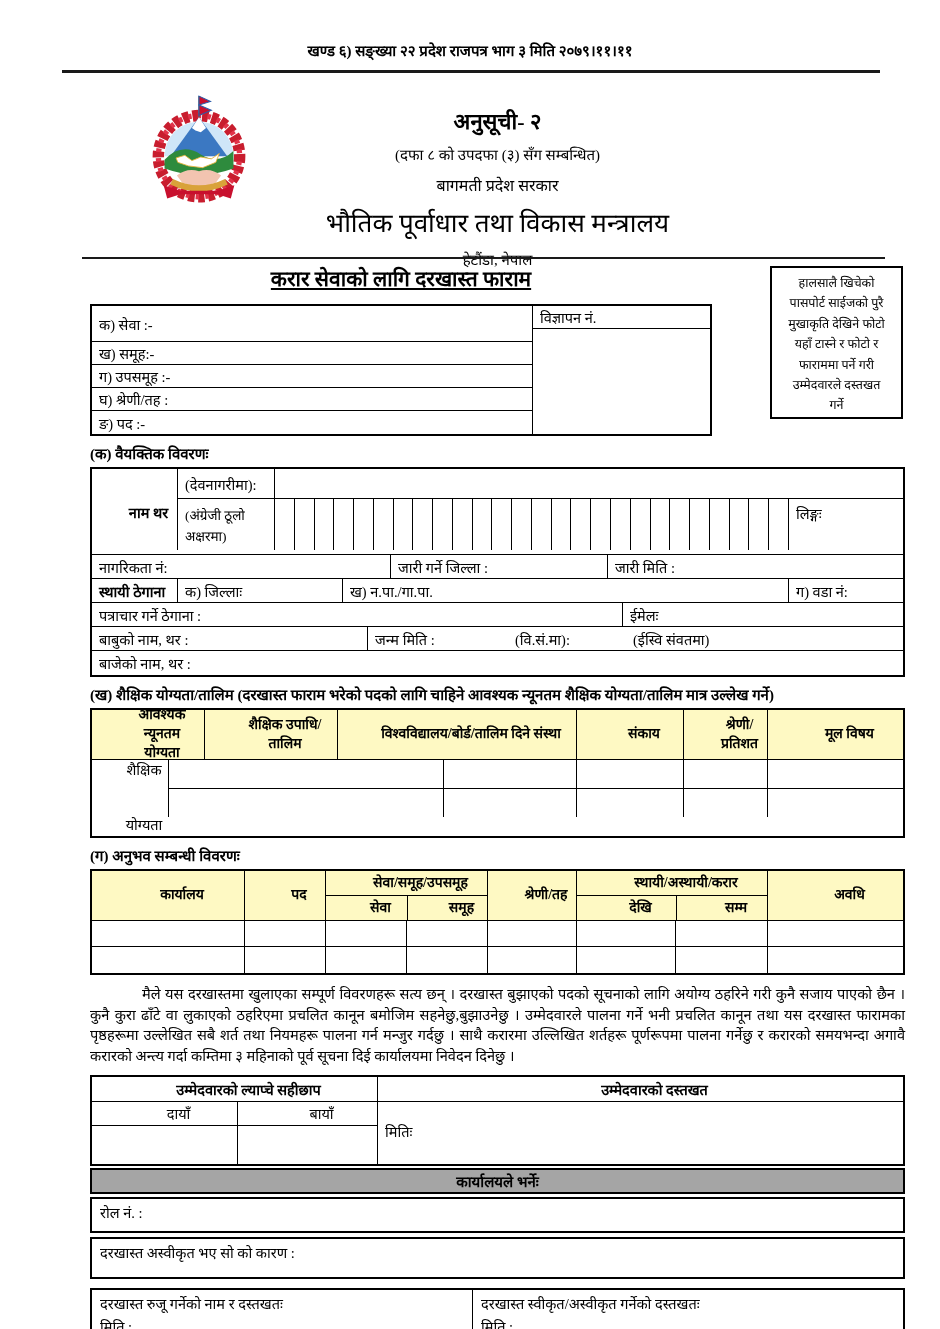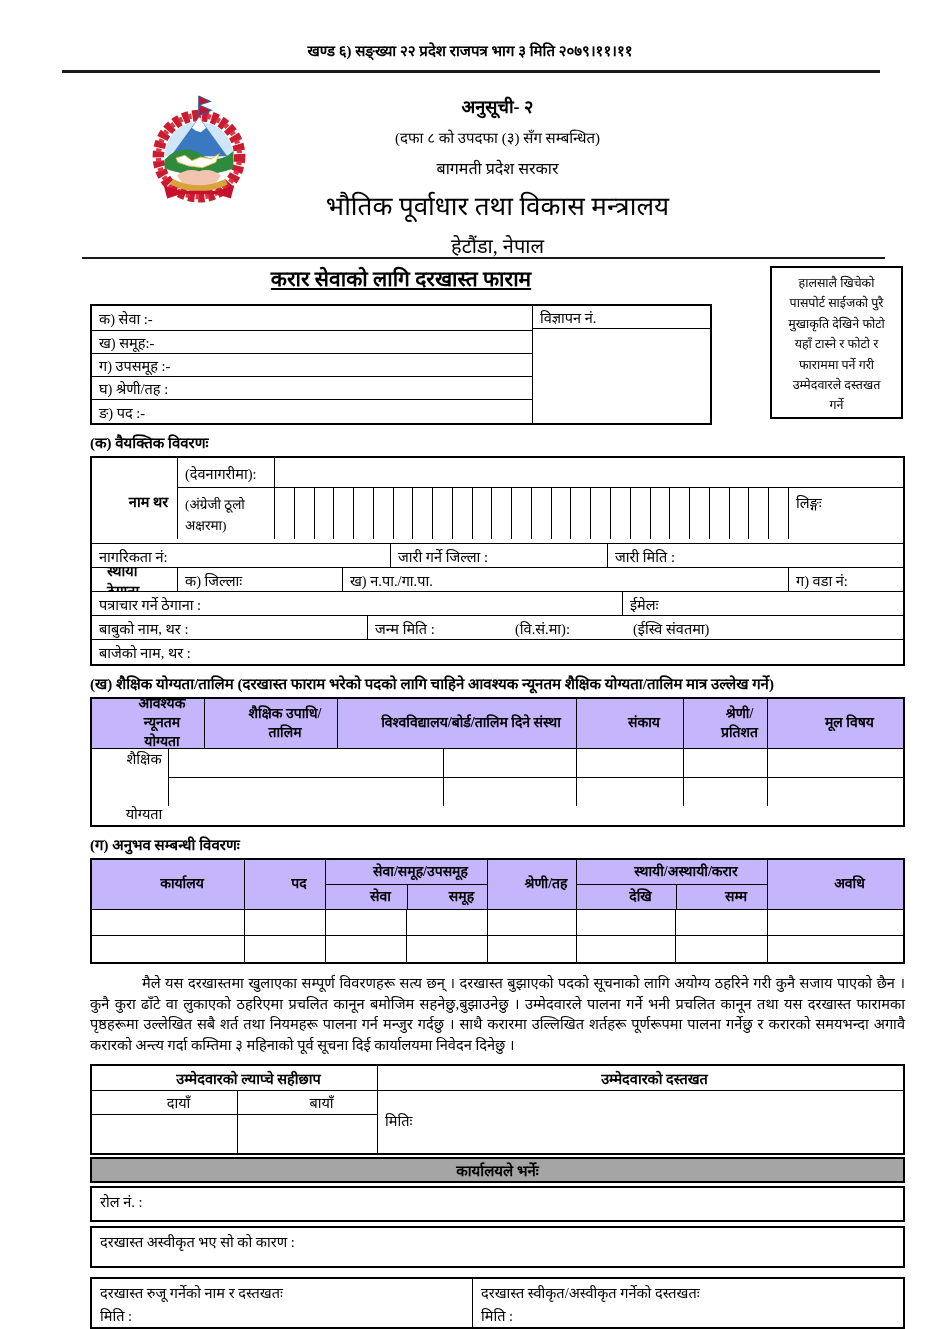--- a/index.html
+++ b/index.html
@@ -8,25 +8,25 @@
         font-family:"Liberation Serif","DejaVu Serif",serif;color:#000;overflow:hidden;}
 
   
   .gz-head{position:absolute;left:0;top:40px;width:940px;text-align:center;
            font-size:15px;font-weight:bold;}
   .gz-rule{position:absolute;left:62px;top:70px;width:818px;height:3px;background:#1a1a1a;}
 
   
   .emblem{position:absolute;left:146px;top:92px;}
   .lh{position:absolute;left:90px;top:92px;width:815px;text-align:center;}
-  .lh-schedule{font-size:18px;font-weight:bold;margin-top:2px;}
+  .lh-schedule{font-size:22px;font-weight:bold;margin-top:13px;}
   .lh-clause{font-size:15px;margin-top:9px;}
   .lh-gov{font-size:16px;margin-top:10px;}
   .lh-ministry{font-size:26px;margin-top:8px;}
-  .lh-loc{font-size:20px;margin-top:9px;}
+  .lh-loc{font-size:15px;margin-top:9px;}
   .rule2{position:absolute;left:82px;top:257px;width:803px;height:2px;background:#1a1a1a;}
 
   
   .photo-box{position:absolute;left:770px;top:266px;width:133px;height:153px;
              border:2px solid #000;text-align:center;font-size:12.5px;line-height:1.63;
              padding-top:5px;}
 
   
   .flow{position:absolute;left:90px;top:262px;width:815px;}
   .form-title{width:622px;text-align:center;font-size:21px;font-weight:bold;
@@ -34,21 +34,21 @@
 
   
   .tbl{border:2px solid #000;width:815px;}
   .row{display:flex;}
   .bb{border-bottom:1px solid #000;}
   .cell{display:flex;align-items:center;padding:1px 7px;font-size:14.5px;flex-shrink:0;overflow:hidden;}
   .bl{border-left:1px solid #000;}
   .fx{flex:1 1 auto;}
   .ctr{justify-content:center;text-align:center;padding-left:35px;}
   .bold{font-weight:bold;}
-  .gray{background:#c4b5fd;}
+  .gray{background:#fef9c3;}
   .col{display:flex;flex-direction:column;flex-shrink:0;}
 
   
   .svc{width:622px;margin-top:12px;}
   .svc-left{width:440px;}
   .svc-right{width:180px;}
   .svc-right .adcell{height:23px;}
   .sec-label{font-size:15px;font-weight:bold;margin:7px 0 4px 0;}
 
   
@@ -118,21 +118,21 @@
     <div>उम्मेदवारले दस्तखत</div>
     <div>गर्ने</div>
   </div>
 
   <div class="flow">
 
     <div class="form-title">करार सेवाको लागि दरखास्त फाराम</div>
 
     <div class="tbl svc row" style="display:flex;">
       <div class="svc-left col">
-        <div class="cell bb" style="height:25px">क) सेवा :-</div>
+        <div class="cell bb" style="height:36px">क) सेवा :-</div>
         <div class="cell bb" style="height:23px">ख) समूह:-</div>
         <div class="cell bb" style="height:23px">ग) उपसमूह :-</div>
         <div class="cell bb" style="height:23px">घ) श्रेणी/तह :</div>
         <div class="cell" style="height:23px">ङ) पद :-</div>
       </div>
       <div class="svc-right col bl">
         <div class="cell bb adcell">विज्ञापन नं.</div>
         <div class="fx"></div>
       </div>
     </div>
@@ -182,21 +182,21 @@
             <div class="cell bl" style="width:115px;align-items:flex-start;padding-top:4px">लिङ्गः</div>
           </div>
         </div>
       </div>
       <div class="row bb h24">
         <div class="cell" style="width:298px">नागरिकता नं:</div>
         <div class="cell bl" style="width:217px">जारी गर्ने जिल्ला :</div>
         <div class="cell bl fx">जारी मिति :</div>
       </div>
       <div class="row bb h24">
-        <div class="cell bold" style="width:85px;padding:1px 15px">स्थायी ठेगाना</div>
+        <div class="cell bold" style="width:85px;padding:1px 7px">स्थायी ठेगाना</div>
         <div class="cell bl" style="width:165px">क) जिल्लाः</div>
         <div class="cell bl fx">ख) न.पा./गा.पा.</div>
         <div class="cell bl" style="width:115px">ग) वडा नं:</div>
       </div>
       <div class="row bb h24">
         <div class="cell" style="width:530px">पत्राचार गर्ने ठेगाना :</div>
         <div class="cell bl fx">ईमेलः</div>
       </div>
       <div class="row bb h24">
         <div class="cell" style="width:275px">बाबुको नाम, थर :</div>

